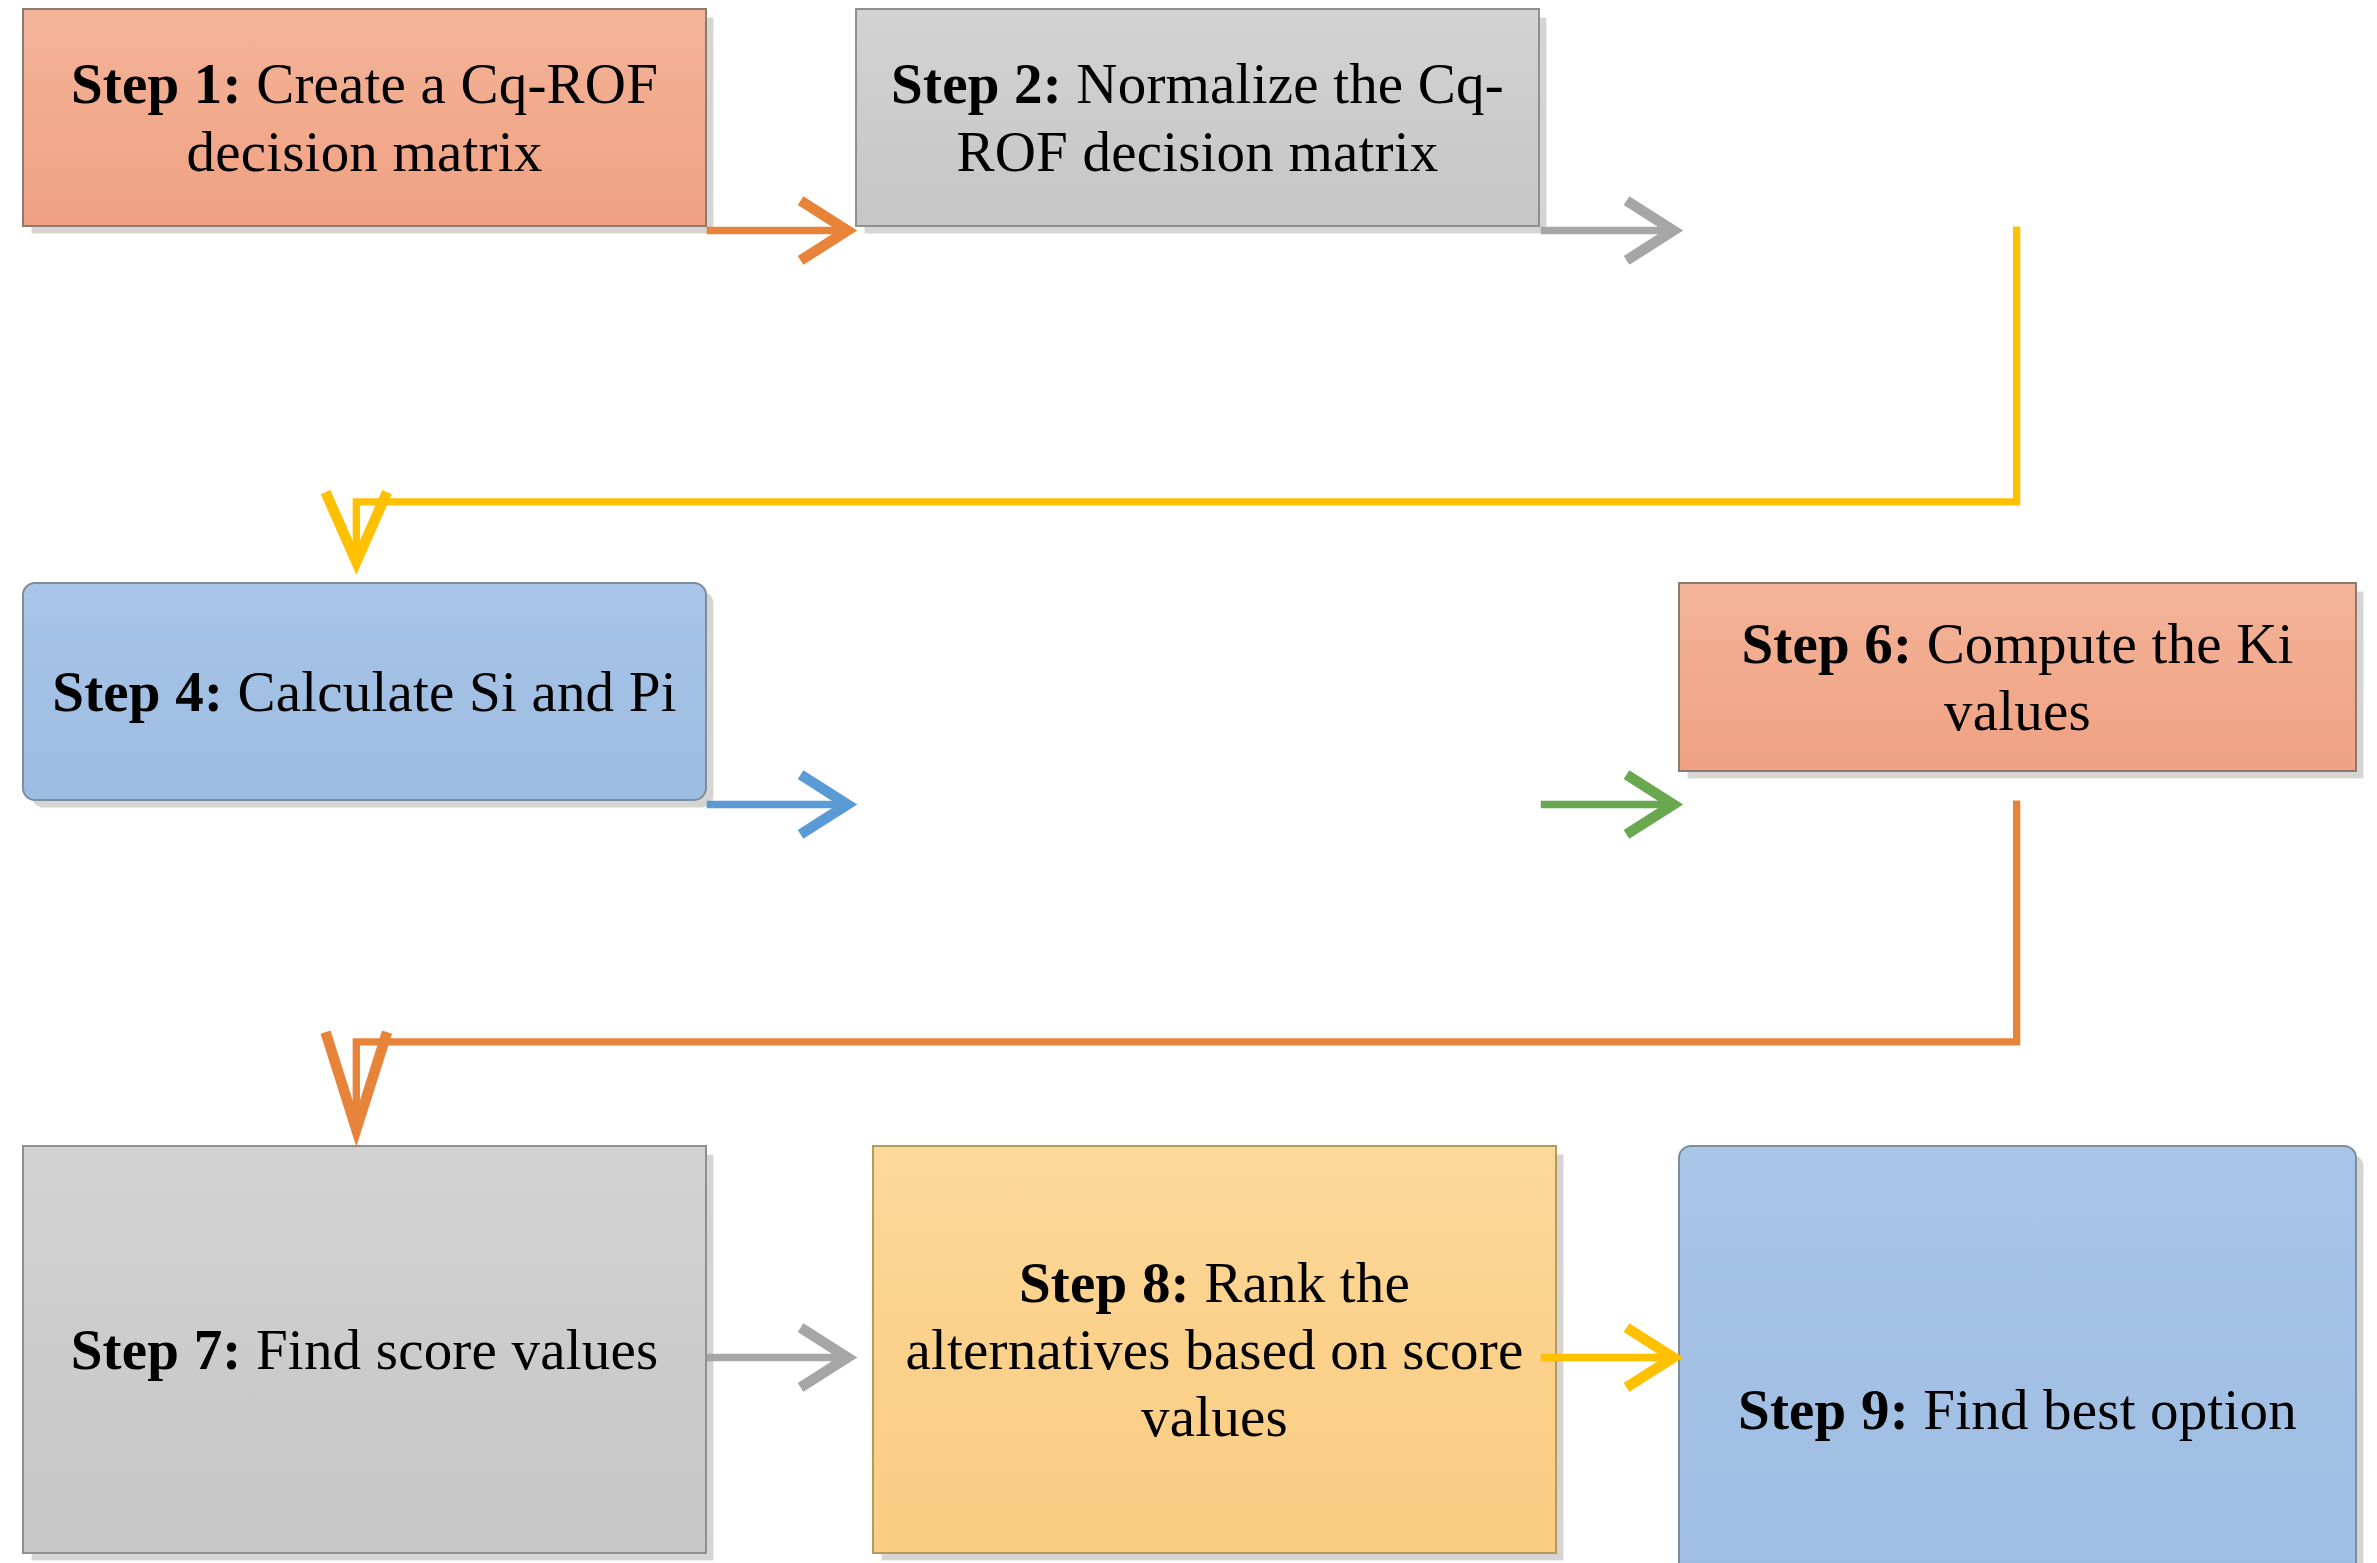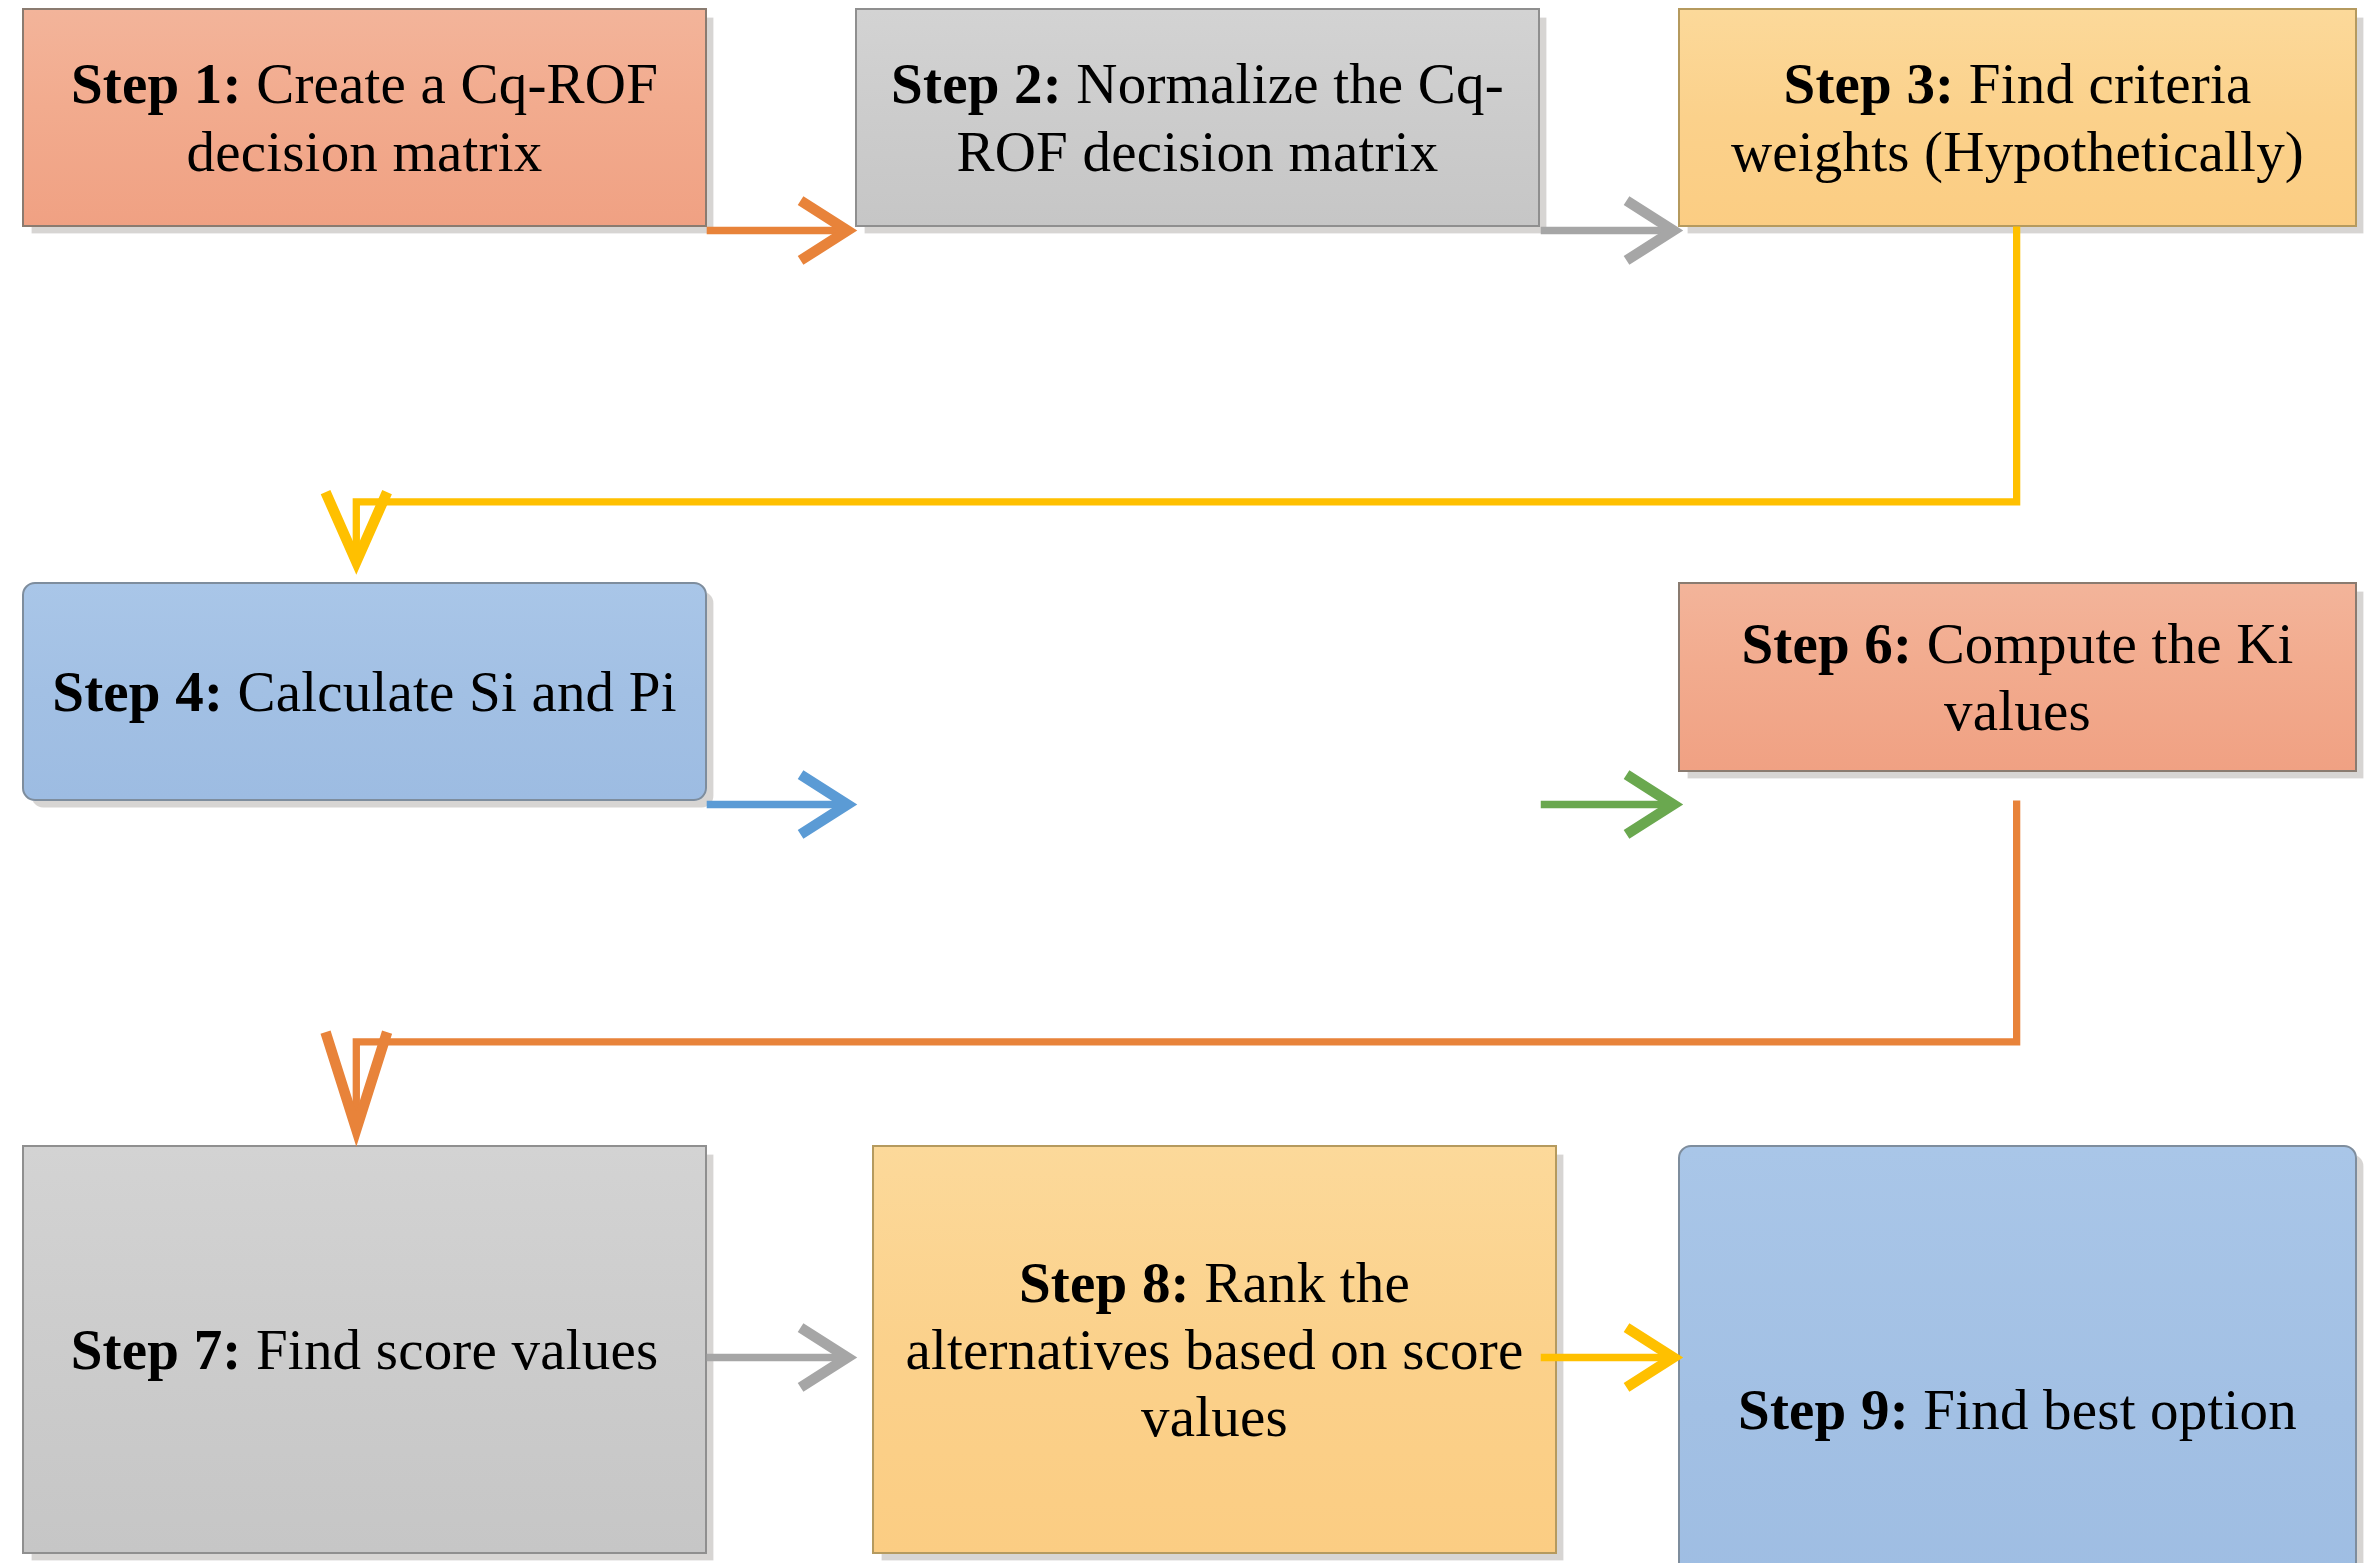--- a/index.html
+++ b/index.html
@@ -78,26 +78,20 @@
     </div>
   </div>
 
   <div class="step-box fill-gray" style="left:855px; top:8px; width:685px; height:219px;justify-content:flex-end;">
     <div class="step-text">
       <span class="lbl">Step 2: </span>
       <span>Normalize the Cq-ROF decision matrix</span>
     </div>
   </div>
 
-  <div class="step-box fill-amber" style="left:1678px; top:8px; width:679px; height:219px;">
-    <div class="step-text">
-      <span class="lbl">Step 3: </span>
-      <span>Find criteria weights (Hypothetically)</span>
-    </div>
-  </div>
 
   <div class="step-box fill-blue" style="left:22px; top:582px; width:685px; height:219px;">
     <div class="step-text">
       <span class="lbl">Step 4: </span>
       <span>Calculate Si and Pi</span>
     </div>
   </div>
 
 
   <div class="step-box fill-salmon" style="left:1678px; top:582px; width:679px; height:190px;">

